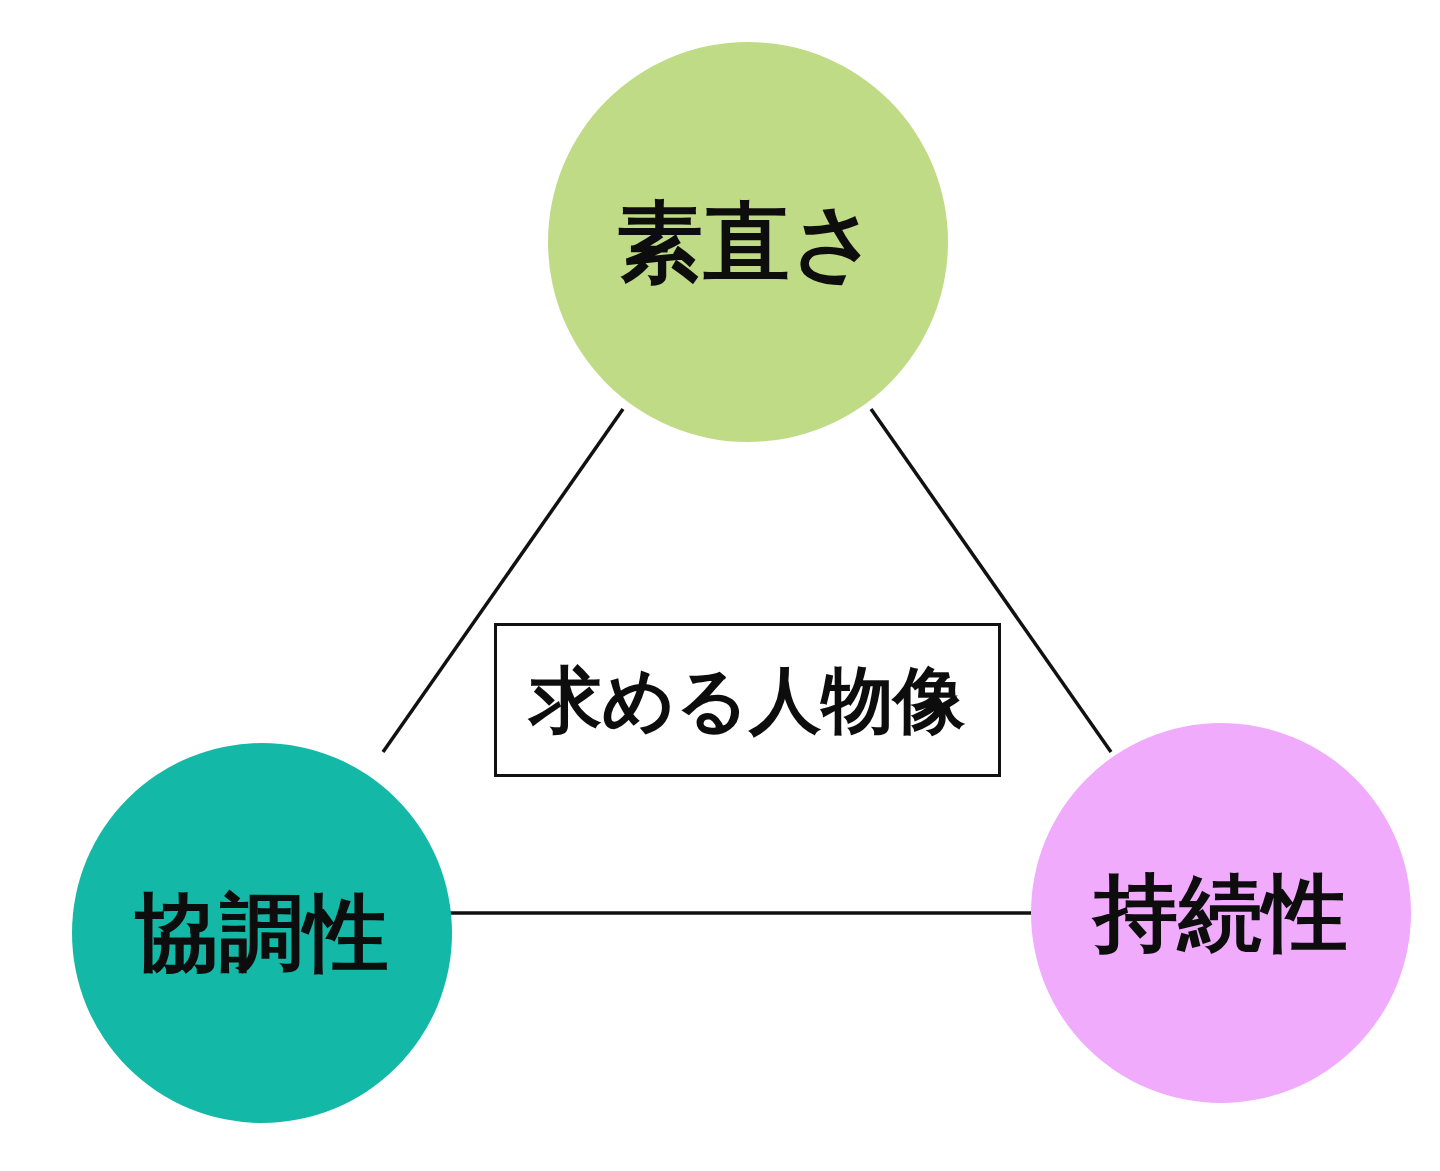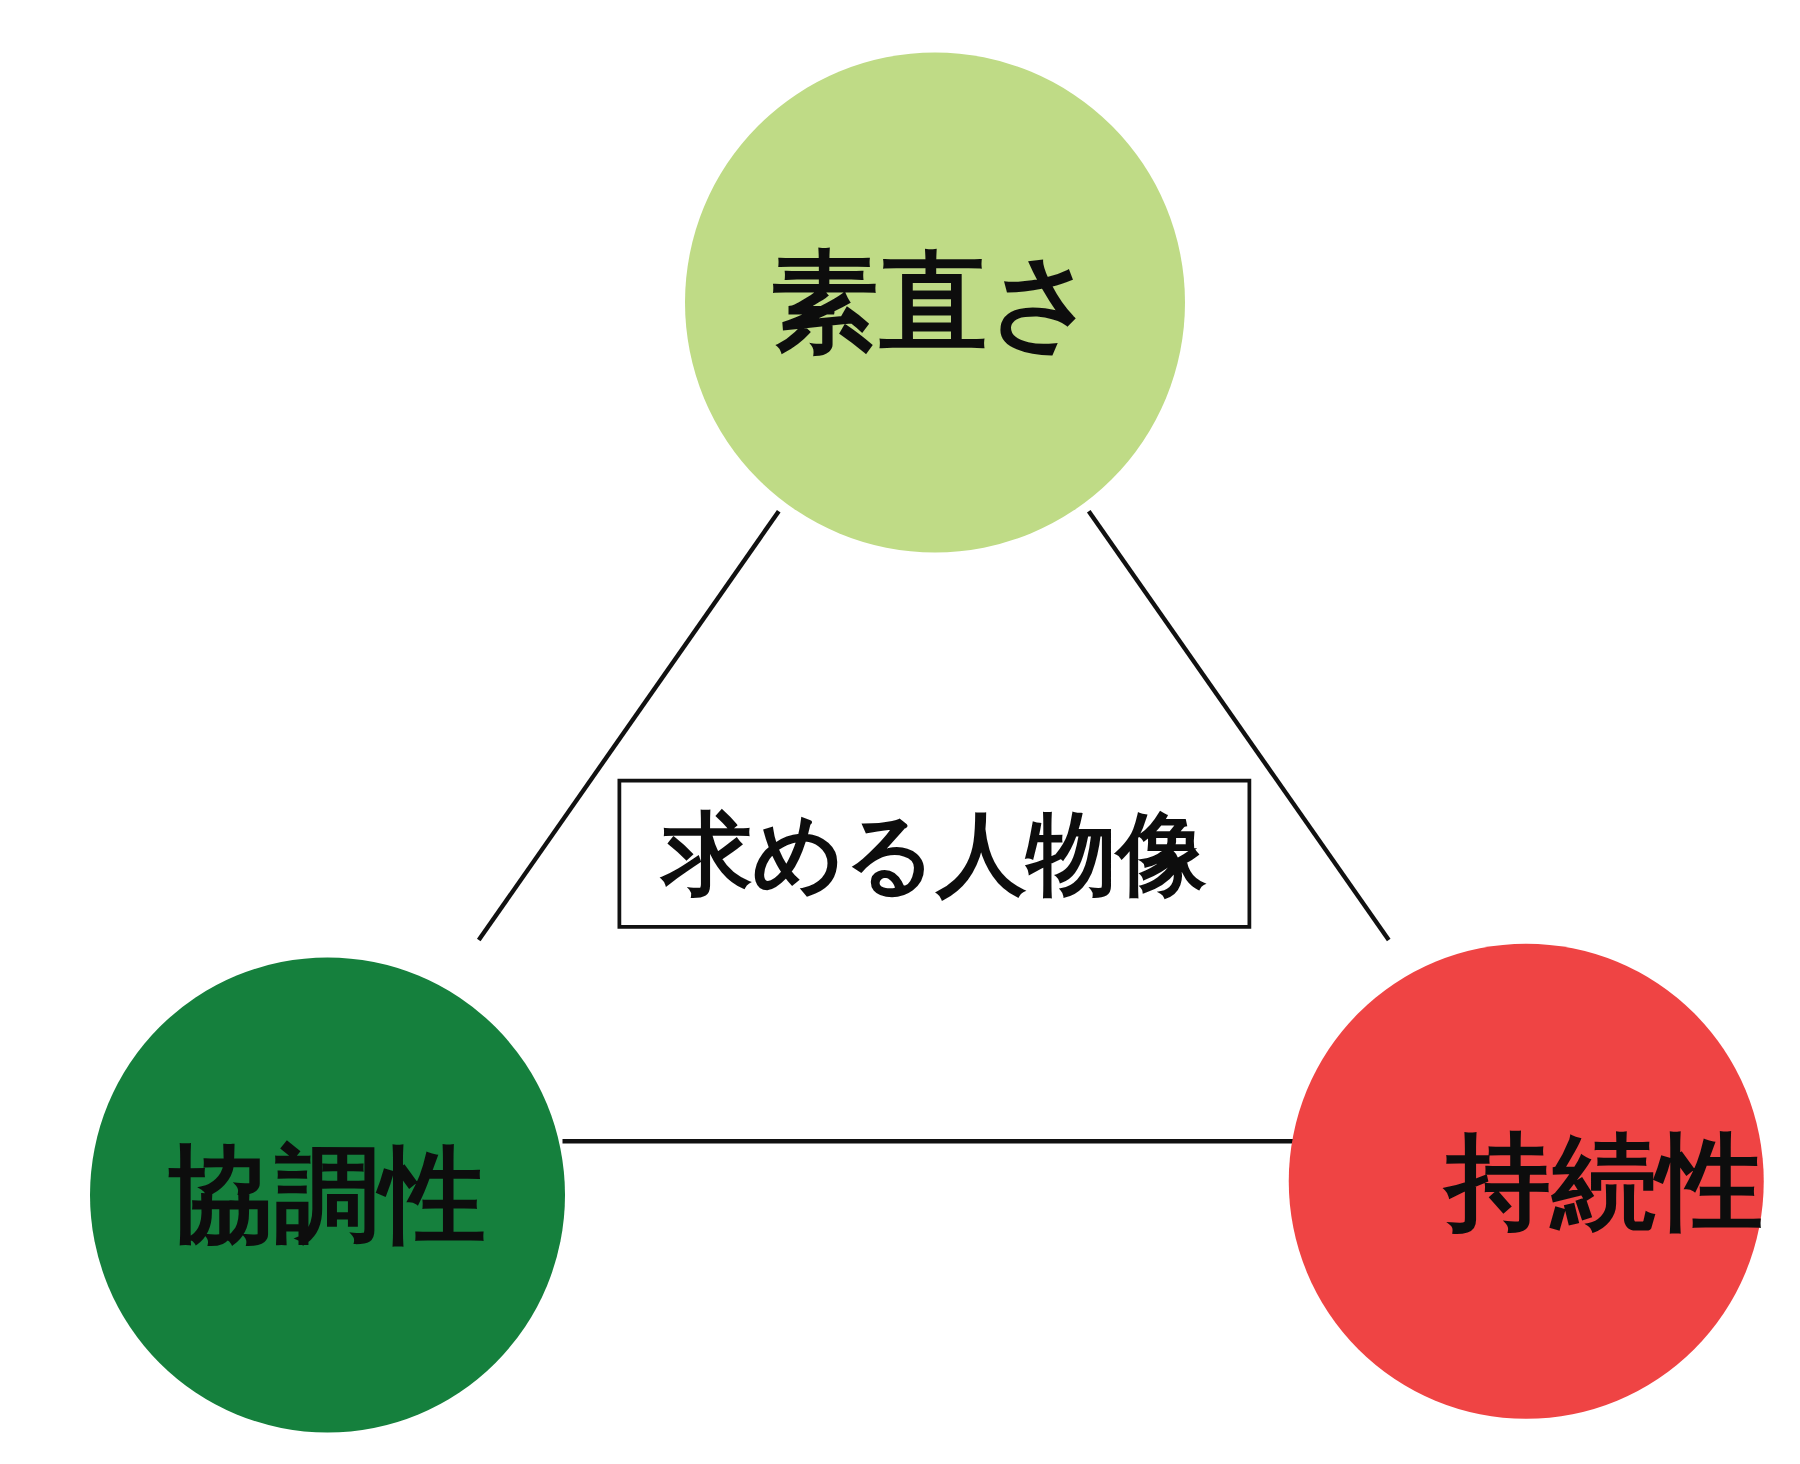--- a/index.html
+++ b/index.html
@@ -66,21 +66,21 @@
     height: 380px;
     background: #f7dc8b;
   }
   #node-right .node-label { font-size: 84px; }
 
   #center-box {
     position: absolute;
     left: 468px;
     top: 623px;
     width: 507px;
-    height: 120px;
+    height: 154px;
     background: #ffffff;
     border: 3px solid #c4b5fd;
     box-sizing: border-box;
     display: flex;
     align-items: center;
     justify-content: center;
     z-index: 5;
   }
   #center-box .center-label {
     font-family: "DejaVu Sans", "Liberation Sans", sans-serif;
@@ -99,25 +99,25 @@
   <svg id="edges" viewBox="0 0 1440 1171" width="1440" height="1171" xmlns="http://www.w3.org/2000/svg">
     <line x1="597" y1="409" x2="357" y2="752" stroke="#111111" stroke-width="3.5" stroke-linecap="butt"></line>
     <line x1="845" y1="409" x2="1085" y2="752" stroke="#111111" stroke-width="3.5" stroke-linecap="butt"></line>
     <line x1="424" y1="913" x2="1009" y2="913" stroke="#111111" stroke-width="3.5" stroke-linecap="butt"></line>
   </svg>
 
   <div class="node" id="node-top" style="left: 522px; top: 42px; width: 400px; height: 400px; background: rgb(191, 219, 134);">
     <span class="node-label">素直さ</span>
   </div>
 
-  <div class="node" id="node-left" style="left: 46px; top: 766px; width: 380px; height: 380px; background: #15803d;">
+  <div class="node" id="node-left" style="left: 46px; top: 743px; width: 380px; height: 380px; background: #14b8a6;">
     <span class="node-label">協調性</span>
   </div>
 
-  <div class="node" id="node-right" style="left: 1005px; top: 755px; width: 380px; height: 380px; background: #ef4444; justify-content: flex-end;">
+  <div class="node" id="node-right" style="left: 1005px; top: 723px; width: 380px; height: 380px; background: #f0abfc;">
     <span class="node-label">持続性</span>
   </div>
 
   <div id="center-box" style="background: rgb(255, 255, 255); border-color: rgb(17, 17, 17);">
     <span class="center-label">求める人物像</span>
   </div>
 
 </div>
 
 </body></html>

